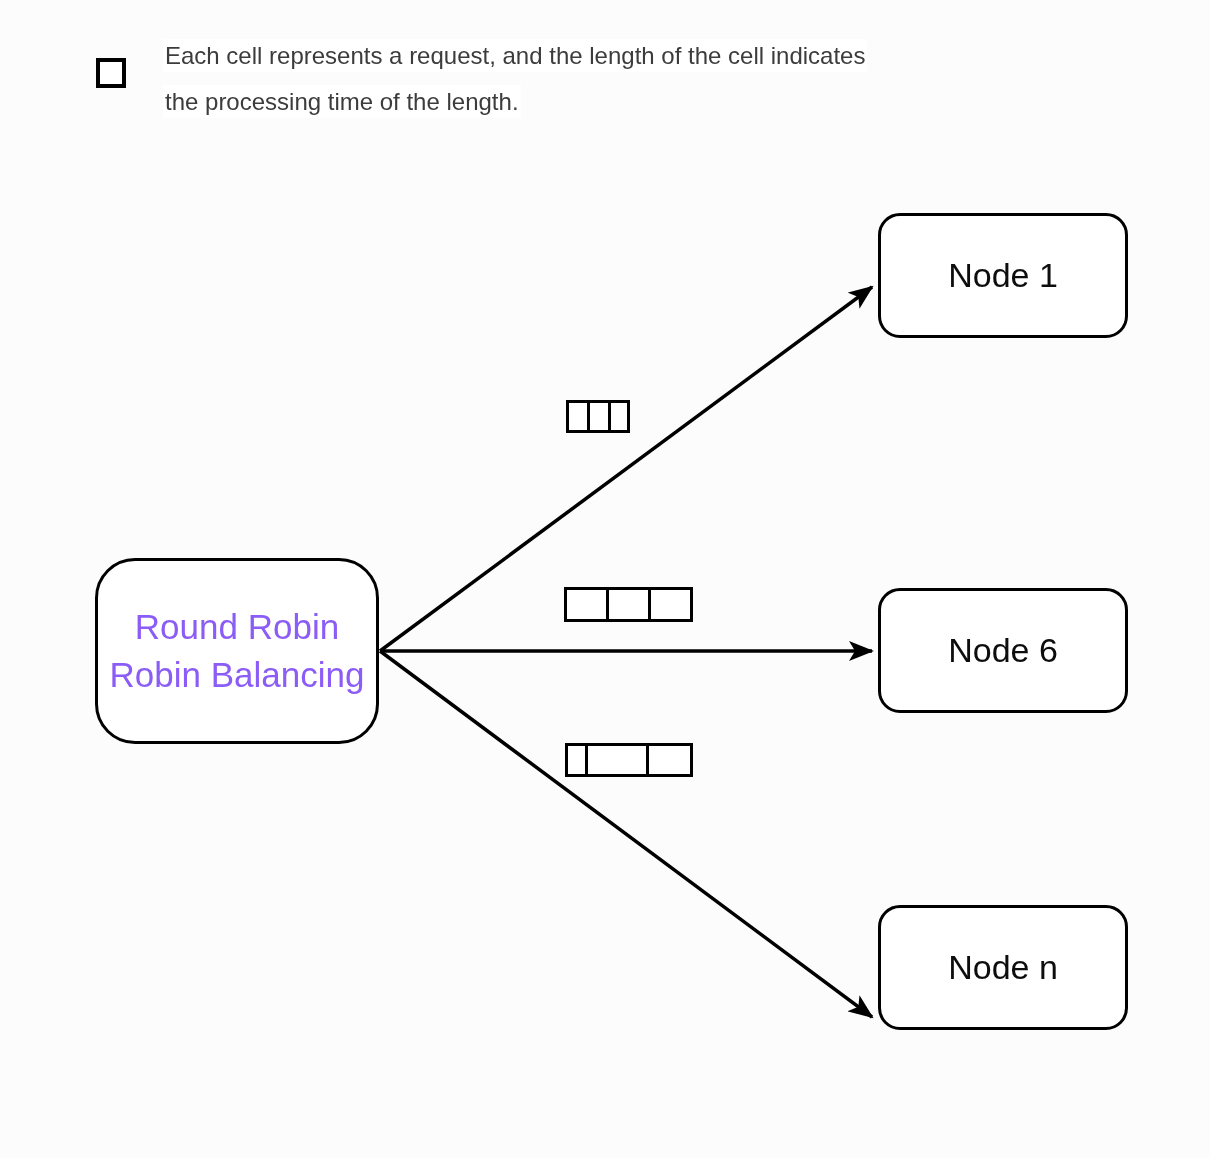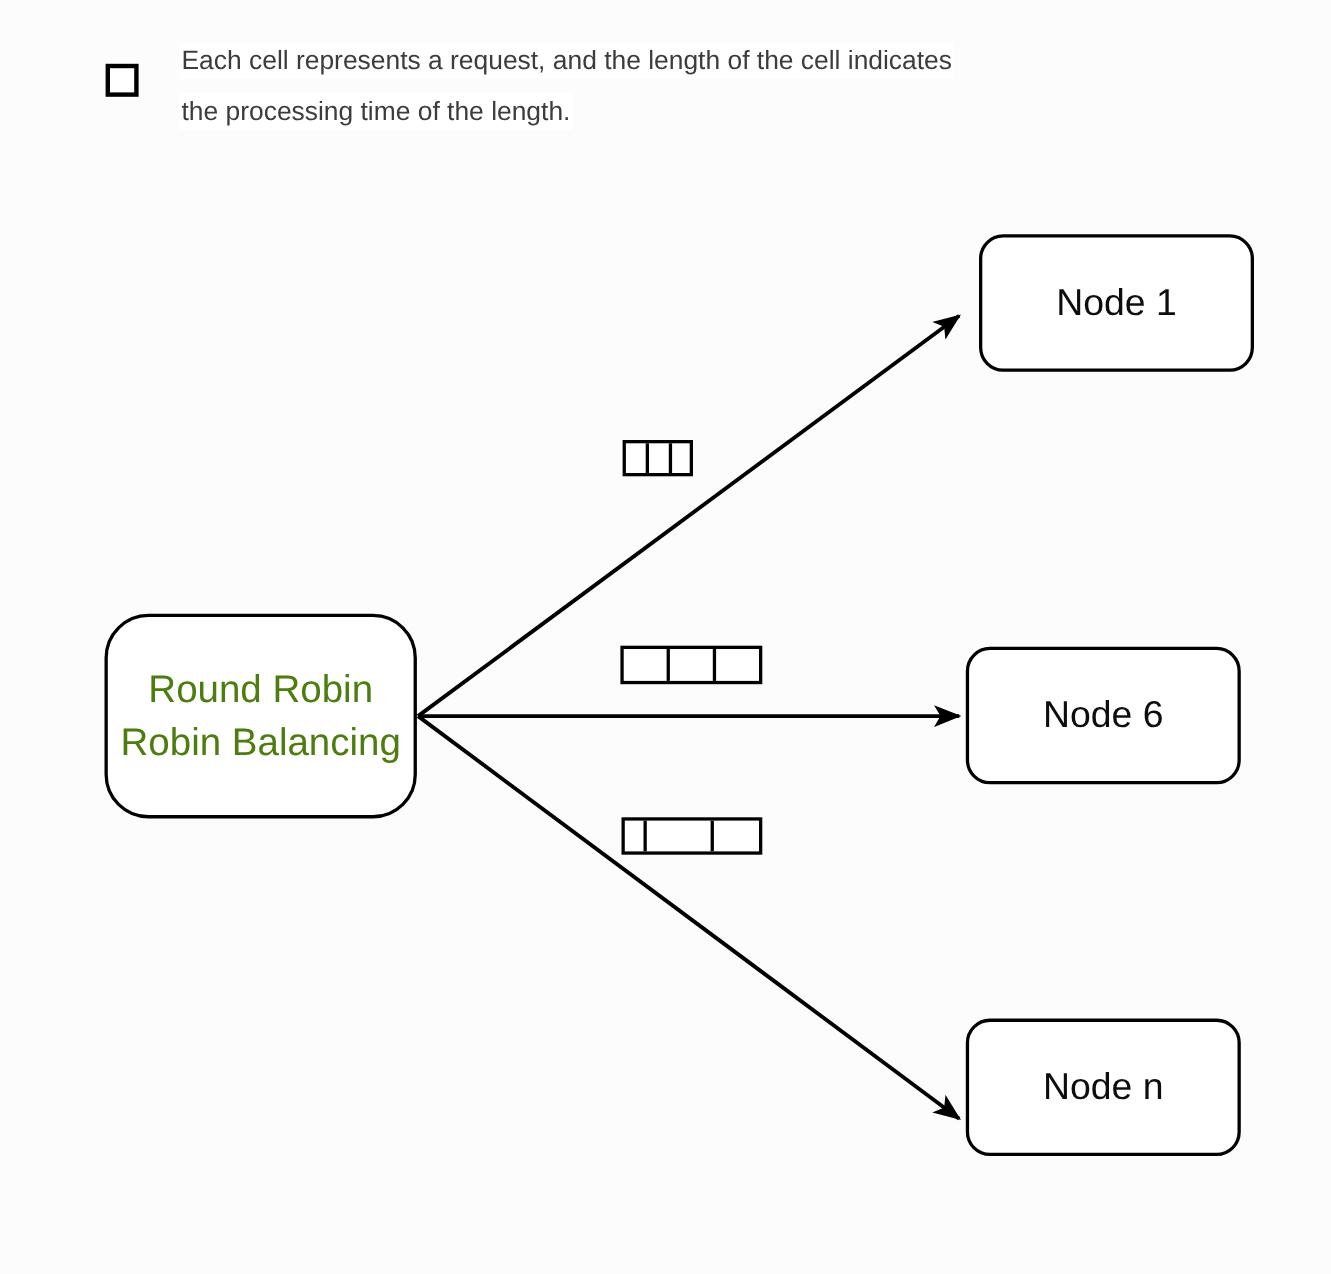--- a/index.html
+++ b/index.html
@@ -32,34 +32,34 @@
     position: absolute; box-sizing: border-box;
     background: #fff; border: 3.5px solid #000;
     display: flex; flex-direction: column;
     align-items: center; justify-content: center;
   }
   .source-box {
     left: 95px; top: 558px; width: 284px; height: 186px;
     border-radius: 40px;
   }
   .source-box .line {
-    font-size: 35px; color: #4d7c0f; line-height: 48px;
+    font-size: 35px; color: #8b5cf6; line-height: 48px;
     background: #fff; padding: 0 4px; white-space: nowrap;
   }
   .node-box {
     width: 250px; height: 125px; border-radius: 22px;
     left: 878px;
   }
   .node-box .label {
     font-size: 34px; color: #0d0d0d; white-space: nowrap;
     background: #fff; padding: 0 4px;
   }
-  .node-1 { top: 213px; margin-left: 12px; }
+  .node-1 { top: 213px; }
   .node-2 { top: 588px; }
-  .node-n { top: 926px; }
+  .node-n { top: 905px; }
 
   
   .cells {
     position: absolute; box-sizing: border-box;
     display: flex; background: #fff;
     border: 3.5px solid #000;
   }
   .cells .cell { flex-basis: 0; }
   .cells .cell + .cell { border-left: 3.5px solid #000; }
   .queue-1 { left: 566px; top: 400px; width: 64px;  height: 33px; }

